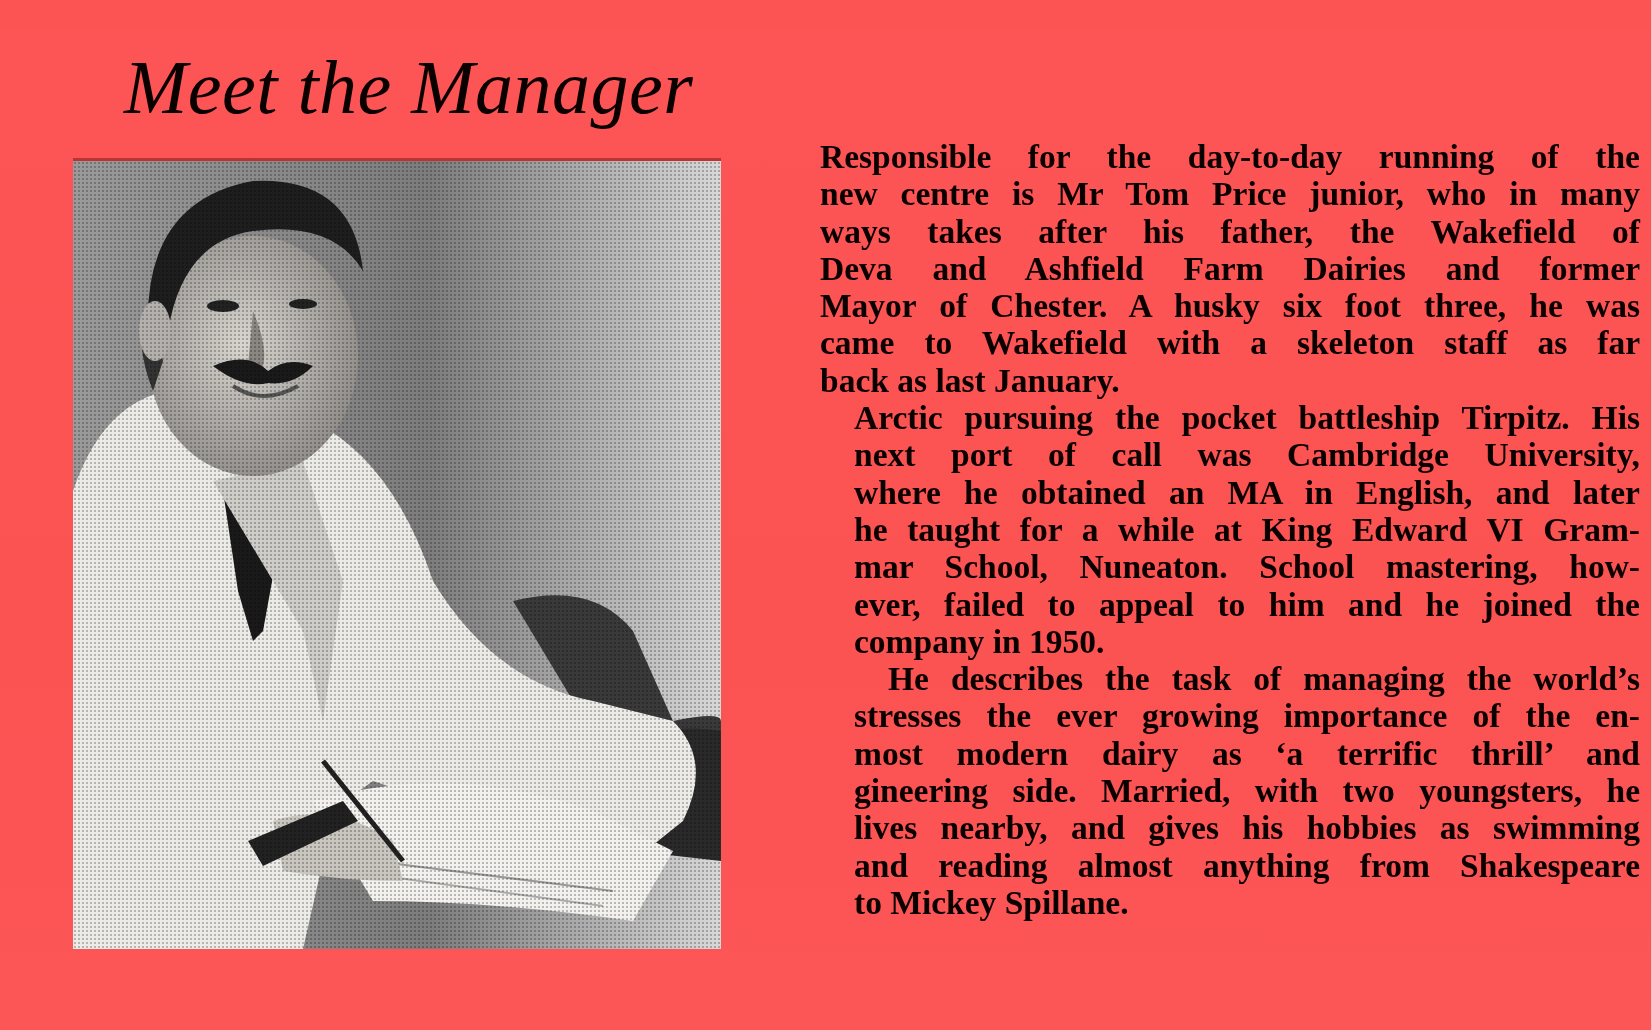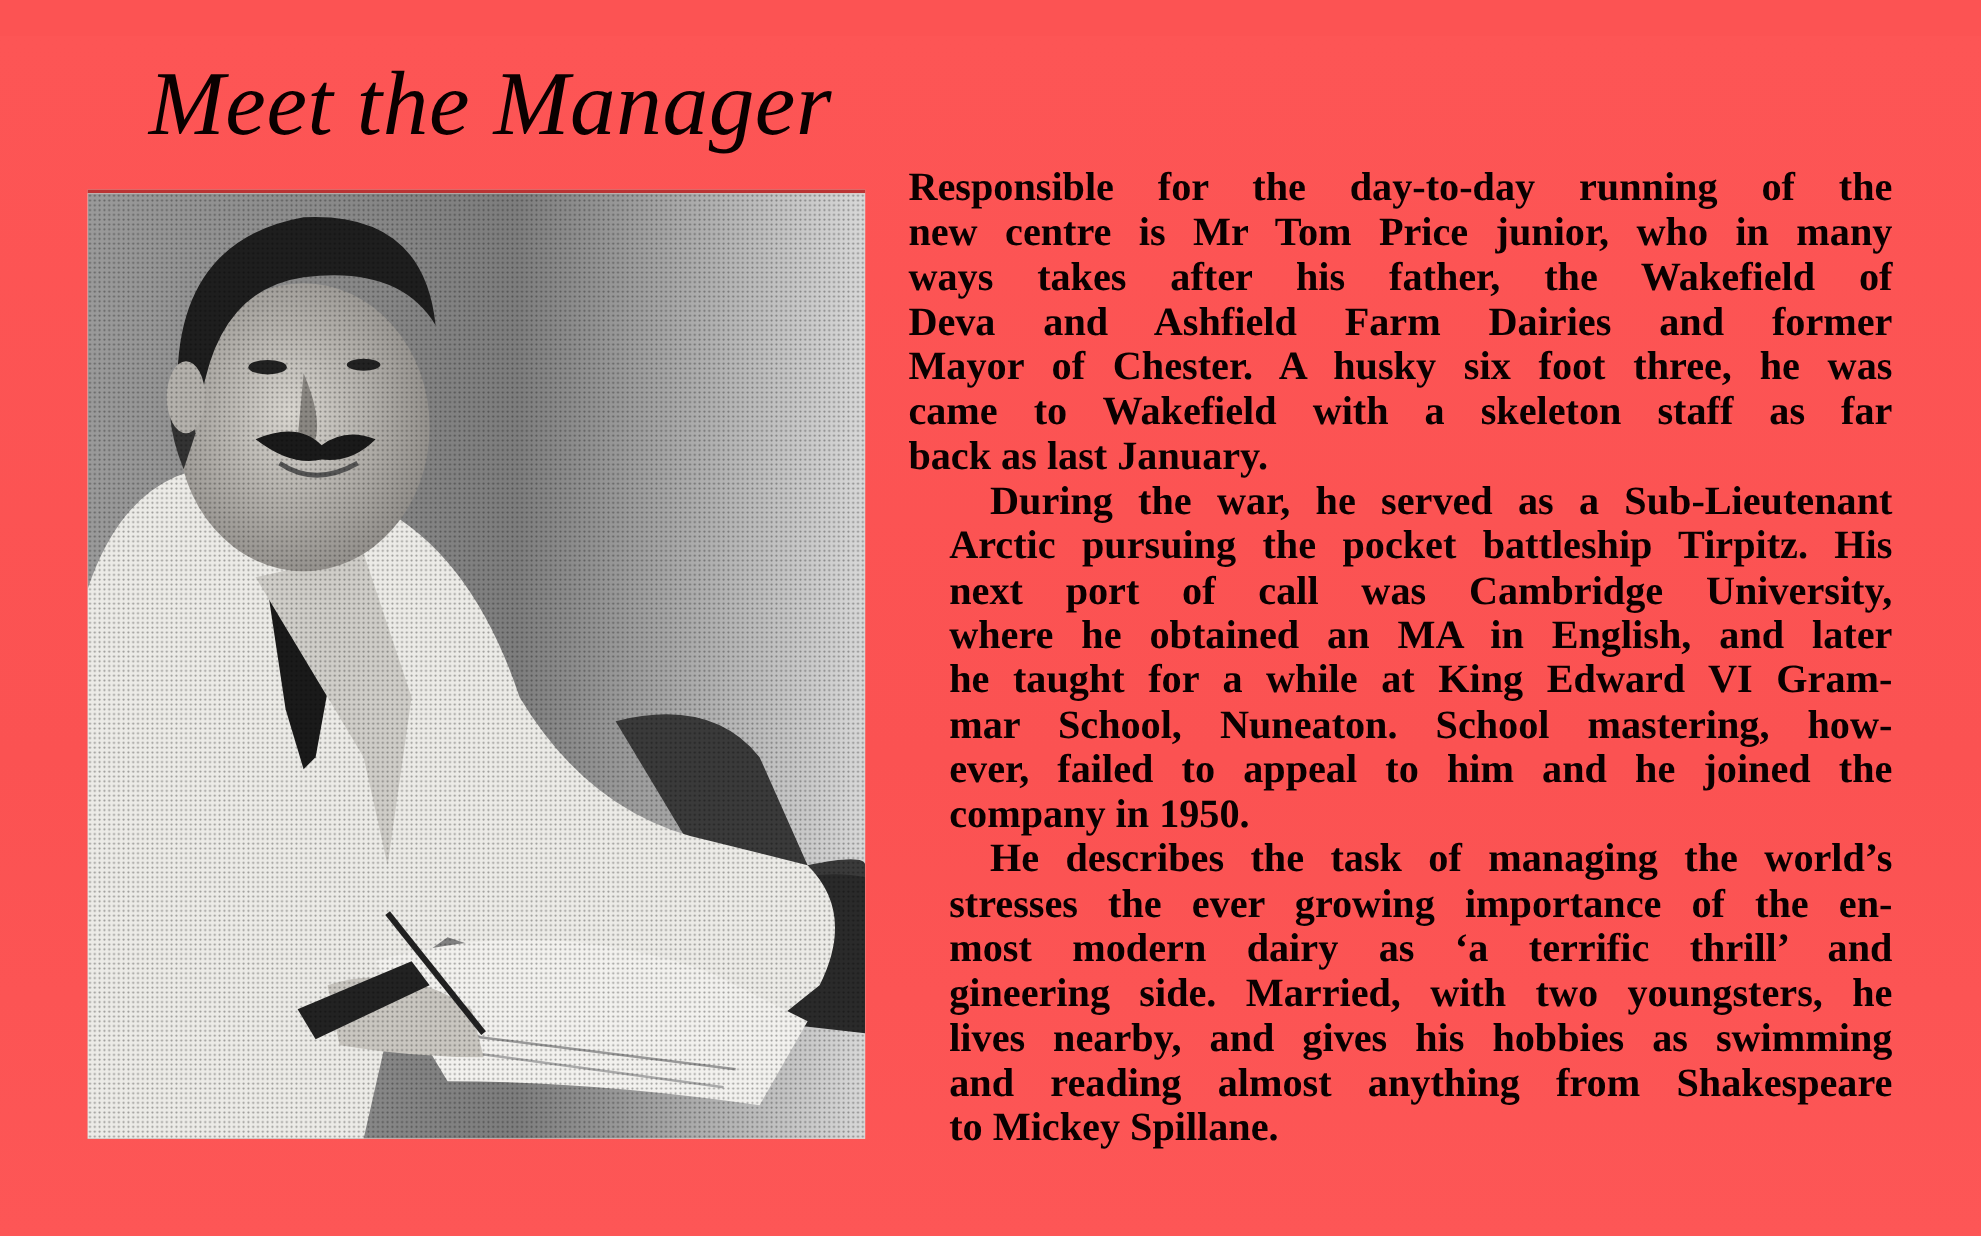--- a/index.html
+++ b/index.html
@@ -18,21 +18,21 @@
       color: #0a0000; margin: 0; font-weight: normal;
       white-space: nowrap;
     }
     .photo {
       position: absolute; left: 73px; top: 128px; width: 648px; height: 788px;
       background: #e8e6e2; overflow: hidden;
       border-top: 3px solid #b33;
     }
     .photo svg { display: block; width: 100%; height: 100%; }
     .article {
-      position: absolute; left: 757px; top: 108px; width: 820px;
+      position: absolute; left: 820px; top: 108px; width: 820px;
       font-family: "Liberation Serif", "DejaVu Serif", serif;
       font-weight: bold; font-size: 33.5px; line-height: 37.3px;
       text-align: justify; hyphens: manual;
     }
     .article p { margin: 0; }
     .article p + p { text-indent: 34px; }
     .line { display: block; text-align: justify; text-align-last: justify; white-space: nowrap; }
     .line.last { text-align-last: left; }
   </style>
 </head>
@@ -101,21 +101,20 @@
     <p>
       <span class="line">Responsible for the day-to-day running of the</span>
       <span class="line">new centre is Mr Tom Price junior, who in many</span>
       <span class="line">ways takes after his father, the Wakefield of</span>
       <span class="line">Deva and Ashfield Farm Dairies and former</span>
       <span class="line">Mayor of Chester. A husky six foot three, he was</span>
       <span class="line">came to Wakefield with a skeleton staff as far</span>
       <span class="line last">back as last January.</span>
     </p>
     <p>
-      <span class="line" style="padding-left:34px">During the war, he served as a Sub-Lieutenant</span>
       <span class="line">Arctic pursuing the pocket battleship Tirpitz. His</span>
       <span class="line">next port of call was Cambridge University,</span>
       <span class="line">where he obtained an MA in English, and later</span>
       <span class="line">he taught for a while at King Edward VI Gram-</span>
       <span class="line">mar School, Nuneaton. School mastering, how-</span>
       <span class="line">ever, failed to appeal to him and he joined the</span>
       <span class="line last">company in 1950.</span>
     </p>
     <p>
       <span class="line" style="padding-left:34px">He describes the task of managing the world’s</span>

